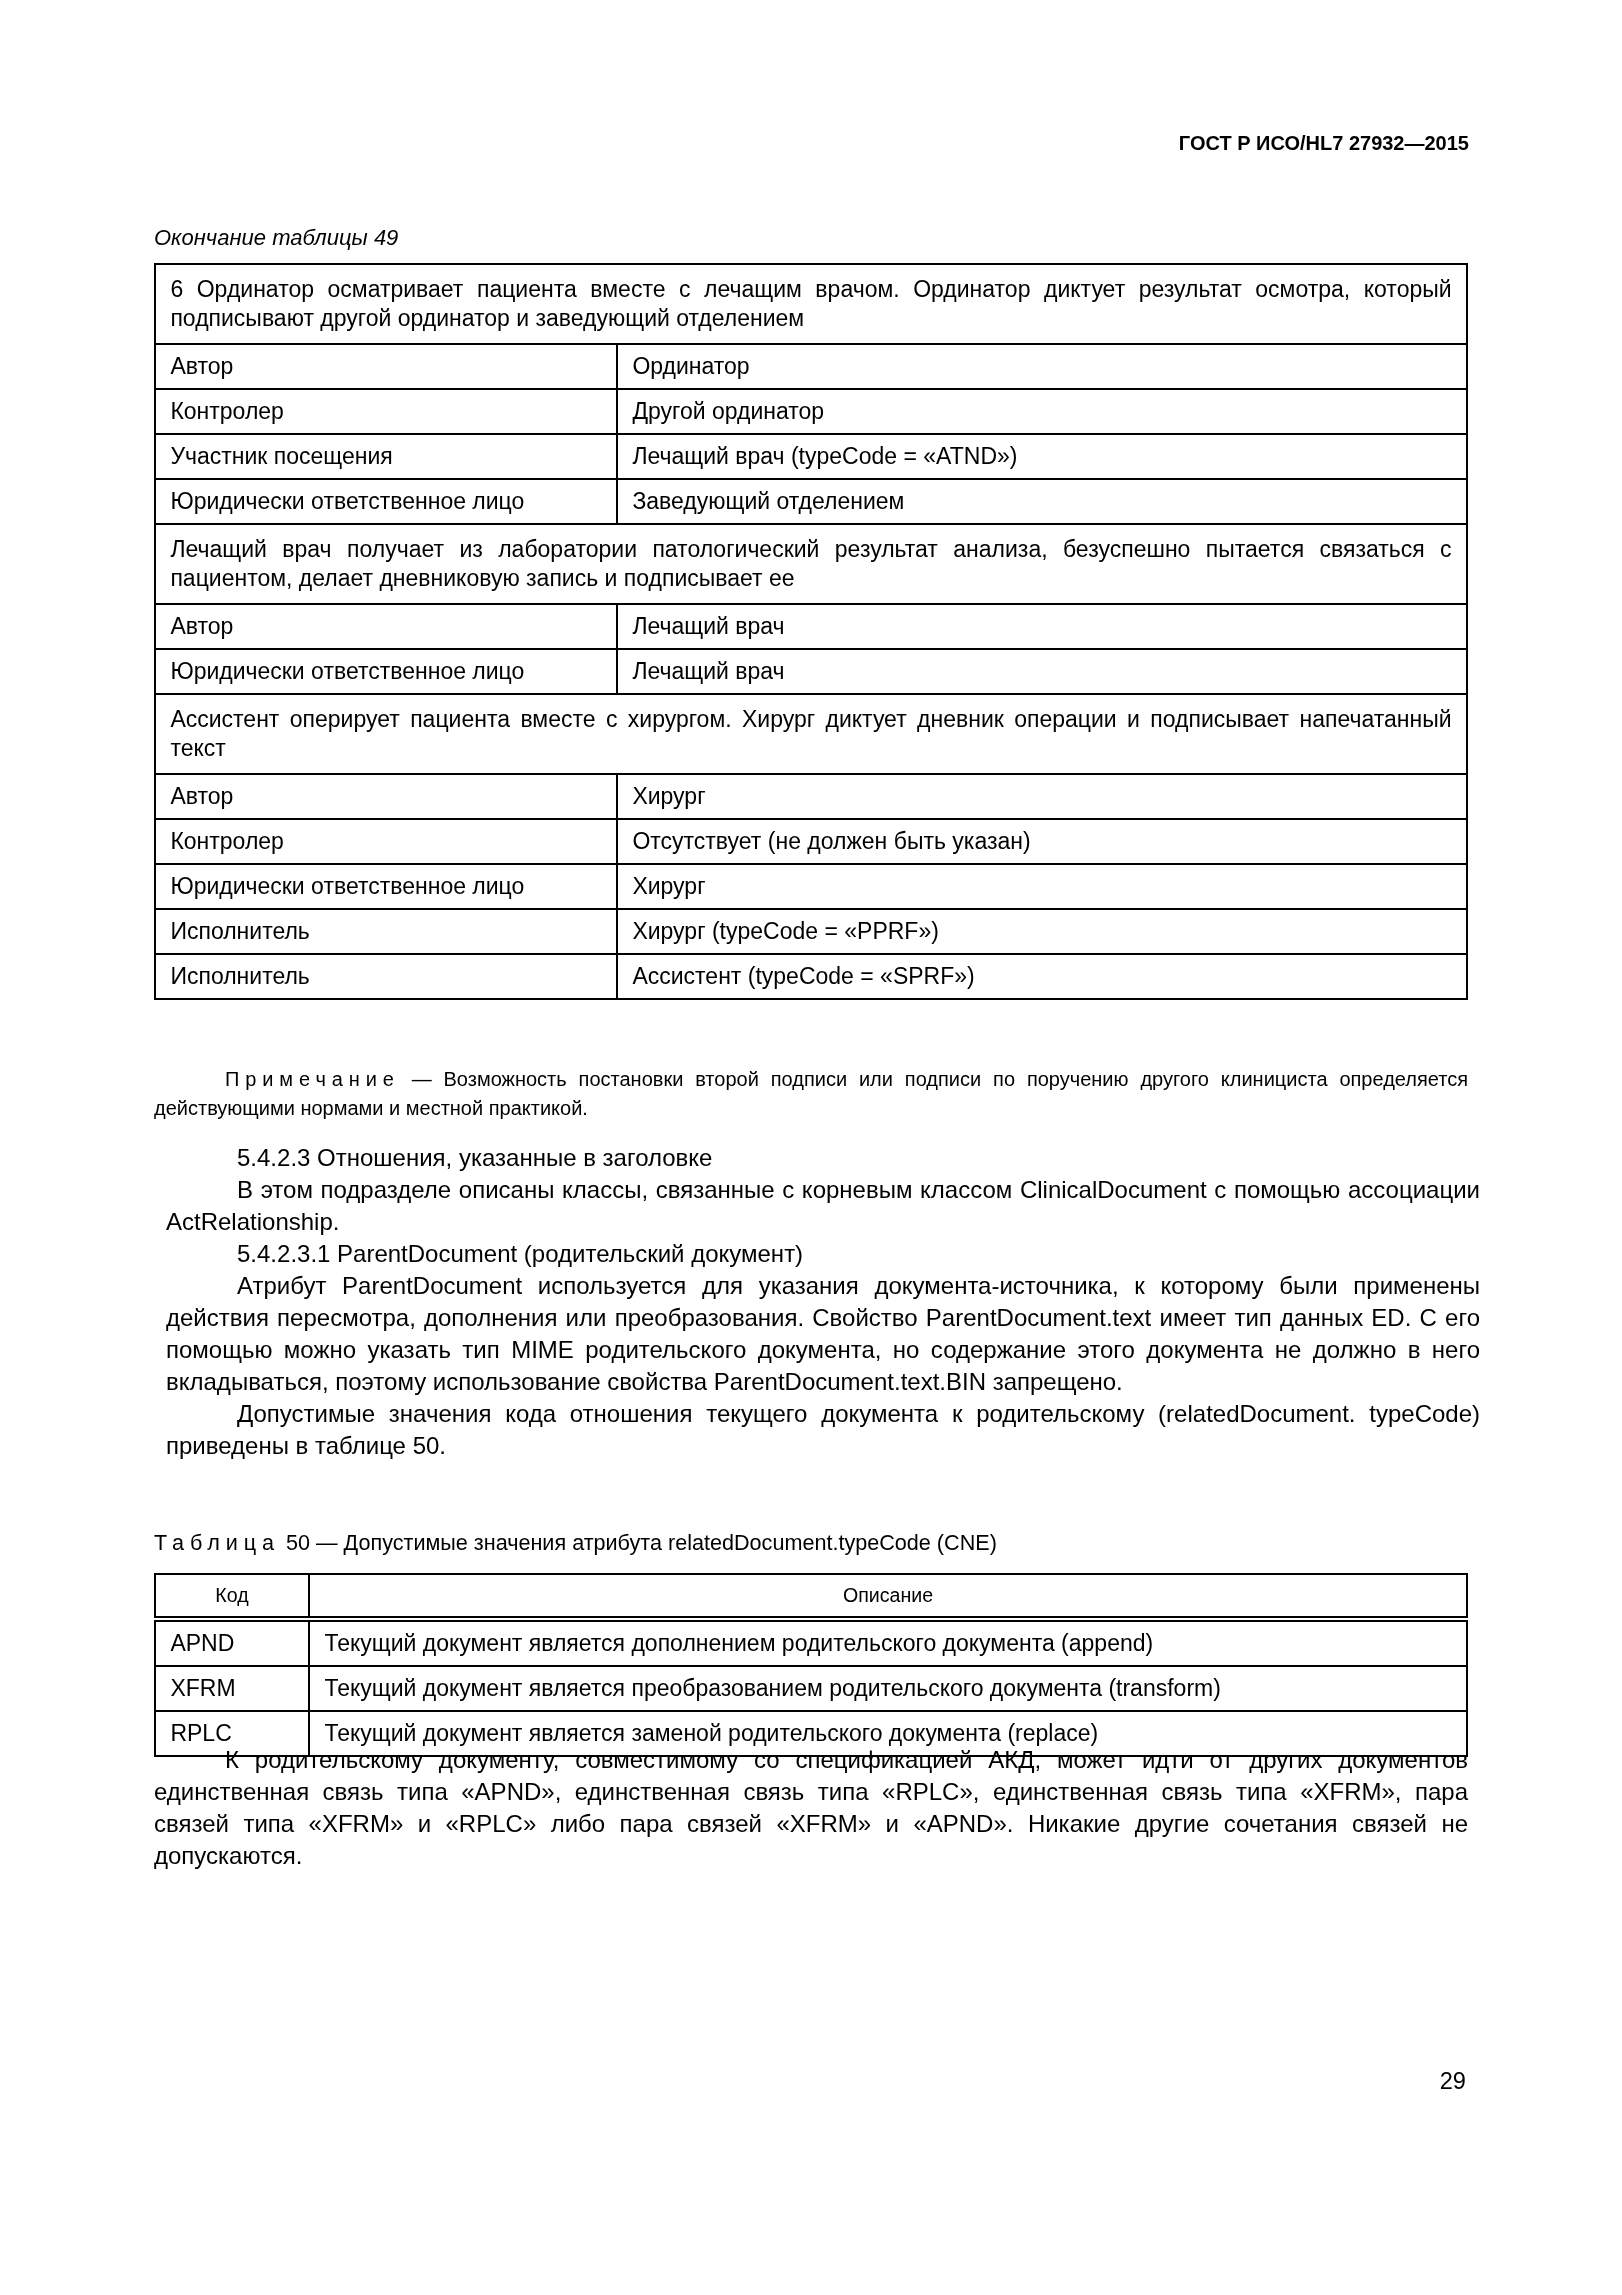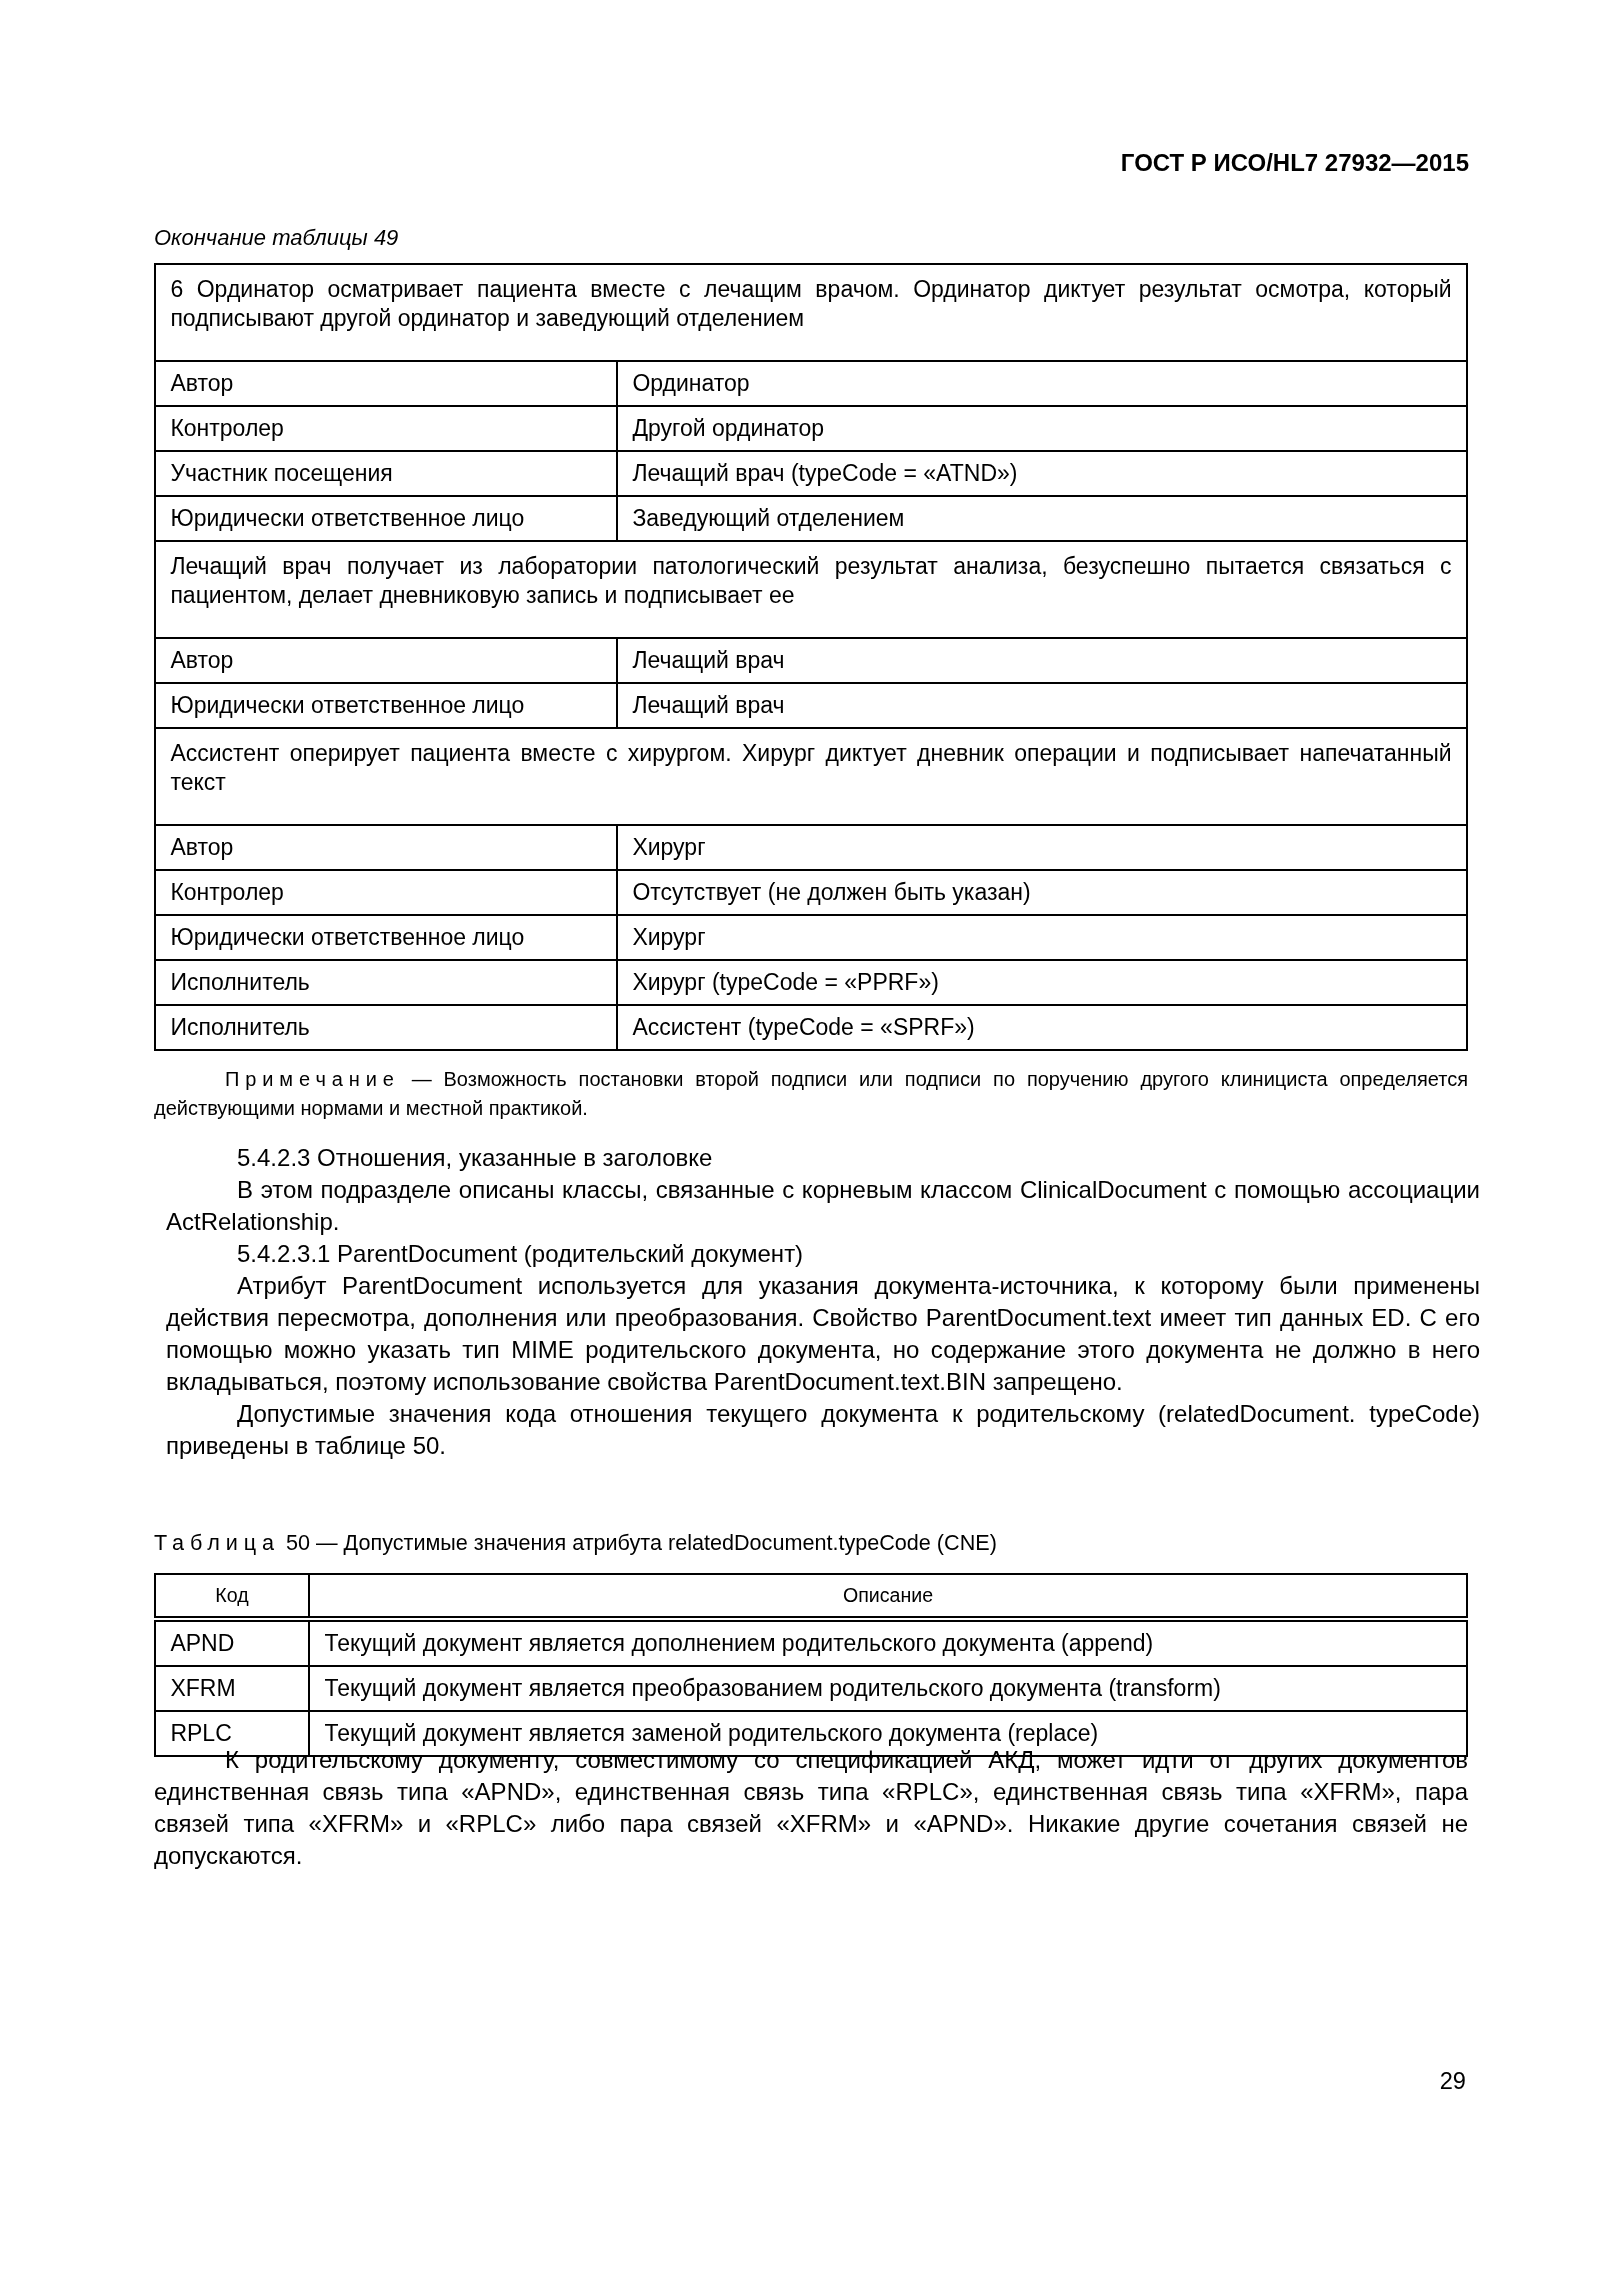--- a/index.html
+++ b/index.html
@@ -1,26 +1,26 @@
 <!DOCTYPE html>
 <html style="font-size:10.5px"><head>
 <meta charset="utf-8">
 <style>
   html, body { margin: 0; padding: 0; background: #ffffff; }
   body { width: 1623px; height: 2295px; position: relative; overflow: hidden;
          font-family: "Liberation Sans", sans-serif; color: #000; }
-  .page-header { position: absolute; right: 154px; top: 149px; font-weight: bold;
-                 font-size: 24px; letter-spacing: 0; text-align: center; }
+  .page-header { position: absolute; right: 154px; top: 132px; font-weight: bold;
+                 font-size: 20px; letter-spacing: 0; text-align: center; }
   .caption-italic { position: absolute; left: 154px; top: 225px; font-style: italic; font-size: 22px; }
   table { border-collapse: collapse; position: absolute; left: 154px; width: 1314px; table-layout: fixed; }
   td, th { border: 2.6px solid #000; font-size: 23px; line-height: 29px; vertical-align: middle;
            padding: 0 14.4px; font-weight: normal; text-align: left; }
   #t49 { top: 263px; }
   #t49 td { height: 43px; }
-  #t49 td.span { height: 71px; padding-top: 3.9px; padding-bottom: 20px; text-align: justify; }
+  #t49 td.span { height: 71px; padding-top: 3.9px; padding-bottom: 3px; text-align: justify; }
   #t49 col.c1 { width: 462px; }
   #t49 td.c2 { border-left-width: 2px; }
   .note { position: absolute; left: 154px; width: 1314px; top: 1065px; font-size: 20px; line-height: 29px; text-align: justify; }
   .note .lbl { letter-spacing: 5.9px; padding-left: 71px; }
   .body-text { position: absolute; left: 154px; width: 1314px; font-size: 24px; line-height: 32px; }
   .body-text p { margin: 0; text-indent: 71px; text-align: justify; }
   #sec1 { top: 1142px; margin-left: 12px; }
   .t50-caption { position: absolute; left: 154px; top: 1530px; font-size: 21.6px; }
   .t50-caption .lbl { letter-spacing: 5.9px; }
   #t50 { top: 1573px; }

